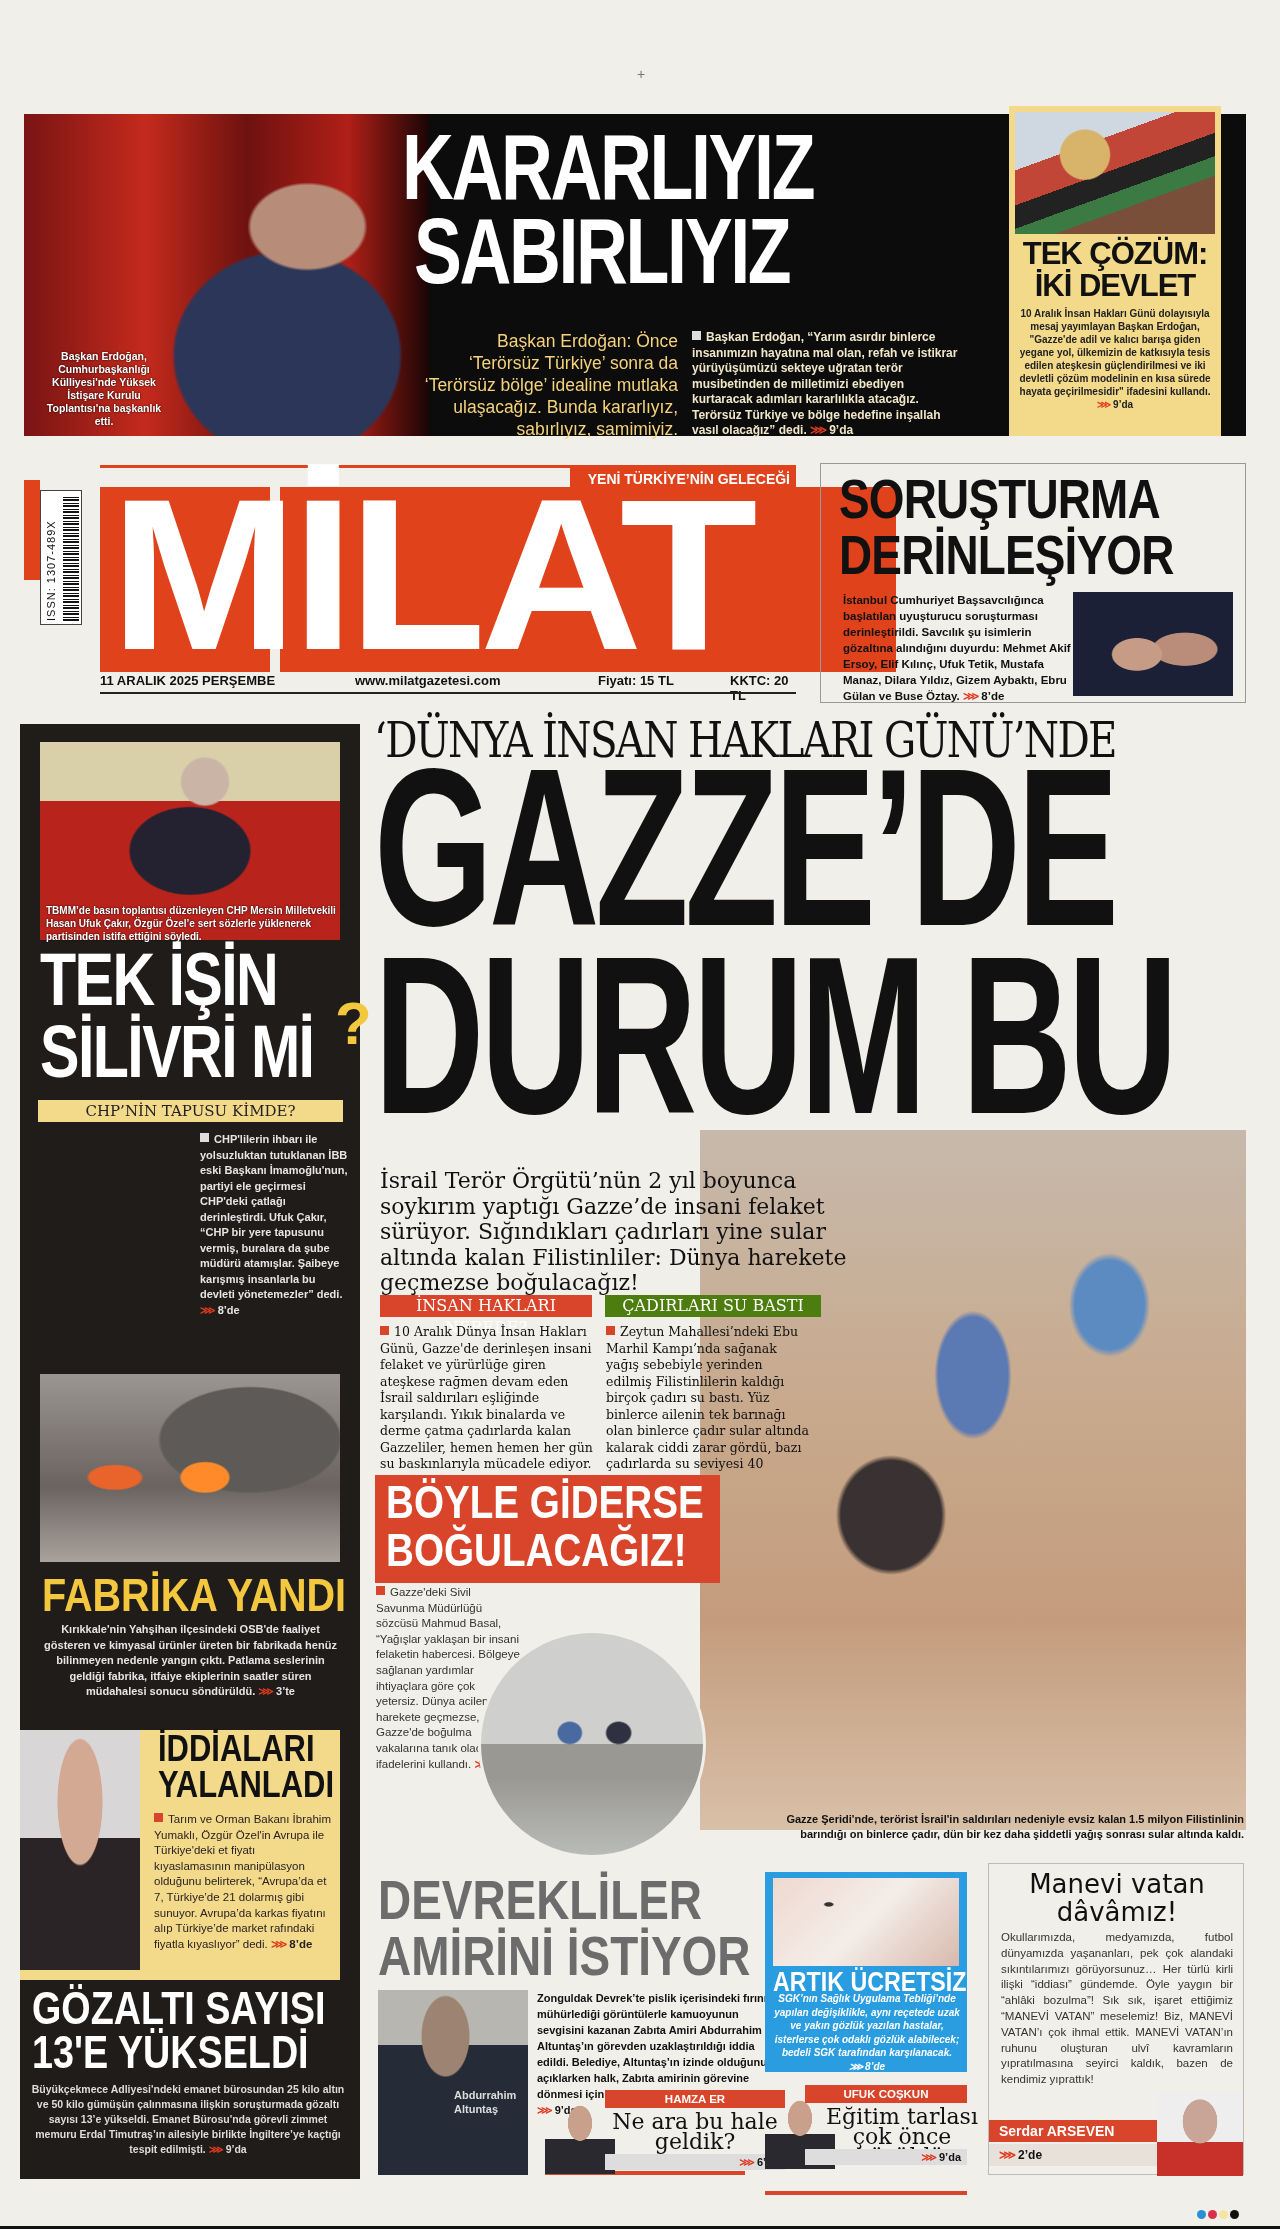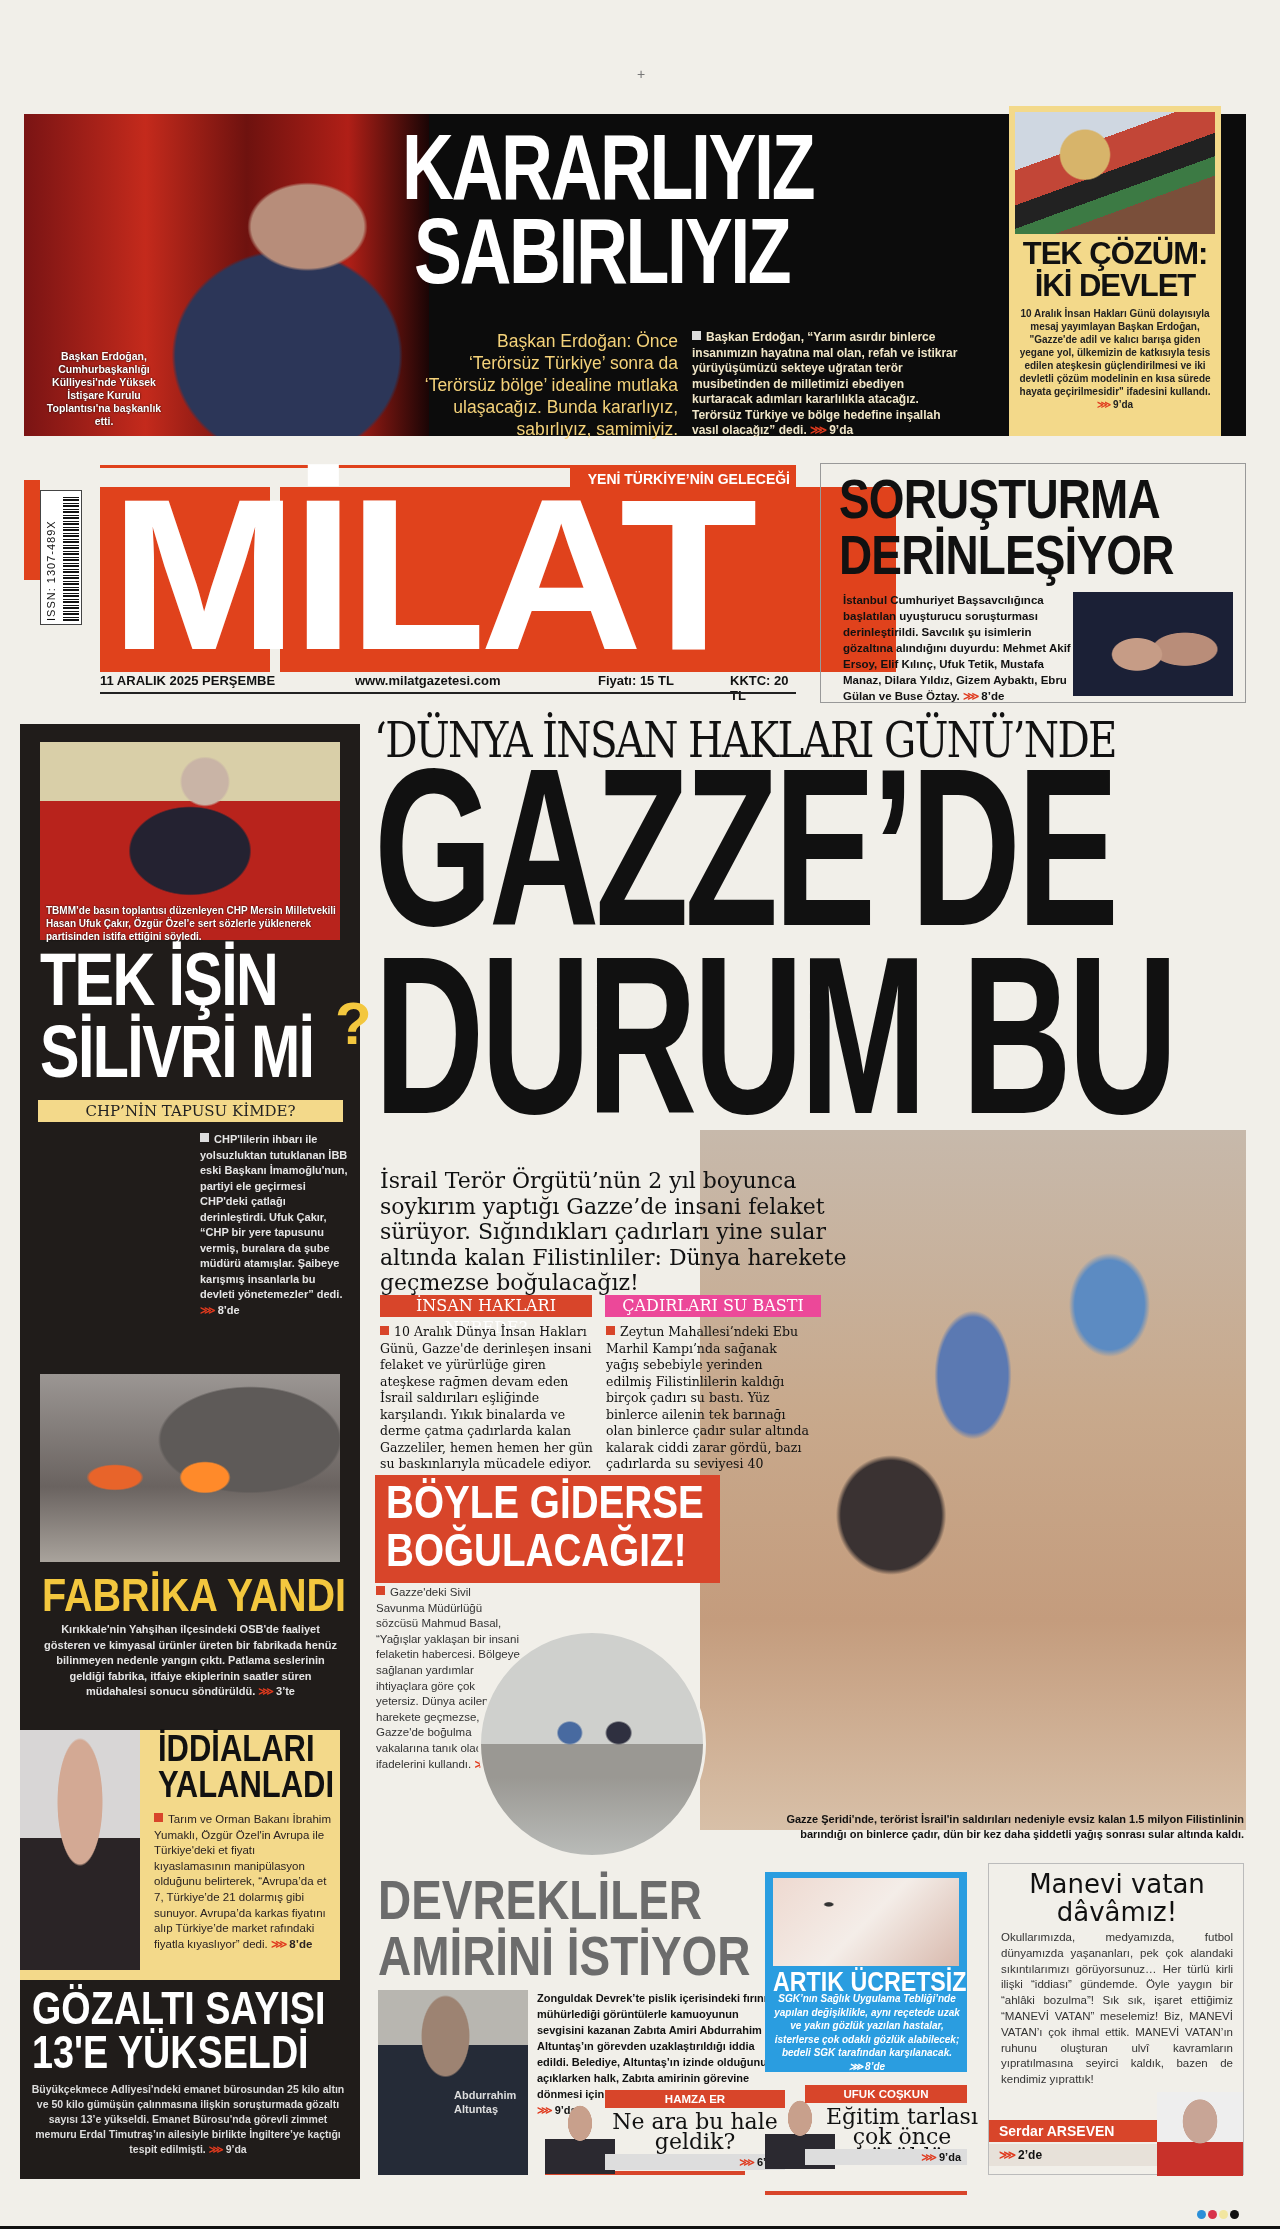--- a/index.html
+++ b/index.html
@@ -71,21 +71,21 @@
   #l-goz-h2{left:12px;top:1306px;font-size:46px;line-height:44px;color:#fff;font-weight:700;transform:scaleX(.82);white-space:nowrap}
   #l-goz-t{left:8px;top:1358px;width:320px;font-size:10.5px;line-height:15px;font-weight:700;color:#ddd;text-align:center}
 
   
   #g-kicker{left:374px;top:714px;font-size:48px;line-height:52px;letter-spacing:-2px;transform:scaleX(.84);white-space:nowrap}
   #g-h1{left:374px;top:752px;font-size:225px;line-height:190px;font-weight:700;letter-spacing:-6px;transform:scaleX(.68);white-space:nowrap}
   #g-h2{left:374px;top:940px;font-size:225px;line-height:190px;font-weight:700;letter-spacing:-6px;transform:scaleX(.68);white-space:nowrap}
   #g-photo{left:700px;top:1130px;width:546px;height:700px;background:radial-gradient(ellipse at 75% 25%,#5c8bc2 0 6%,transparent 7%),radial-gradient(ellipse at 50% 35%,#5b79b2 0 9%,transparent 10%),radial-gradient(ellipse at 35% 55%,#3a3232 0 10%,transparent 11%),linear-gradient(180deg,#c7b9ab 0%,#c8a98c 40%,#c49c7d 70%,#d8c0a8)}
   #g-lead{left:380px;top:1168px;width:470px;font-size:22px;line-height:25.5px}
   #g-tab1{left:380px;top:1295px;width:212px;height:22px;background:#d8452a;color:#fff;font-size:16px;line-height:22px;text-align:center}
-  #g-tab2{left:605px;top:1295px;width:216px;height:22px;background:#ec4899;color:#fff;font-size:16px;line-height:22px;text-align:center}
+  #g-tab2{left:605px;top:1295px;width:216px;height:22px;background:#4d7c0f;color:#fff;font-size:16px;line-height:22px;text-align:center}
   #g-col1{left:380px;top:1324px;width:215px;font-size:12.5px;line-height:16.5px}
   #g-col2{left:606px;top:1324px;width:205px;font-size:12.5px;line-height:16.5px}
   #g-boyle{left:375px;top:1475px;width:345px;height:108px;background:#d8452a}
   #g-boyle-h1{left:386px;top:1478px;font-size:46px;line-height:48px;font-weight:700;color:#fff;transform:scaleX(.84);white-space:nowrap}
   #g-boyle-h2{left:386px;top:1526px;font-size:46px;line-height:48px;font-weight:700;color:#fff;transform:scaleX(.84);white-space:nowrap}
   #g-boyle-t{left:376px;top:1585px;width:145px;font-size:11.5px;line-height:15.6px;color:#333}
   #g-circle{left:478px;top:1630px;width:228px;height:228px;border-radius:50%;background:radial-gradient(ellipse at 40% 45%,#486aa0 0 6%,transparent 7%),radial-gradient(ellipse at 62% 45%,#2f3040 0 6%,transparent 7%),linear-gradient(180deg,#cfd0cd 0 50%,#9a9893 50% 65%,#b9bbb8);border:3px solid #f1efe9}
   #g-caption{left:752px;top:1812px;width:492px;font-size:11px;line-height:15px;font-weight:700;text-align:right}
 
   

